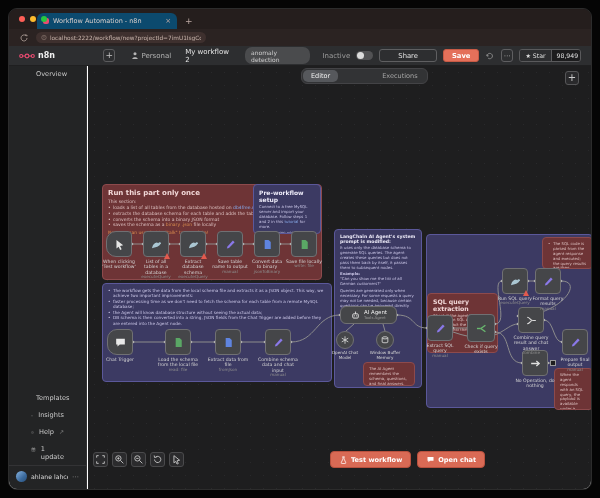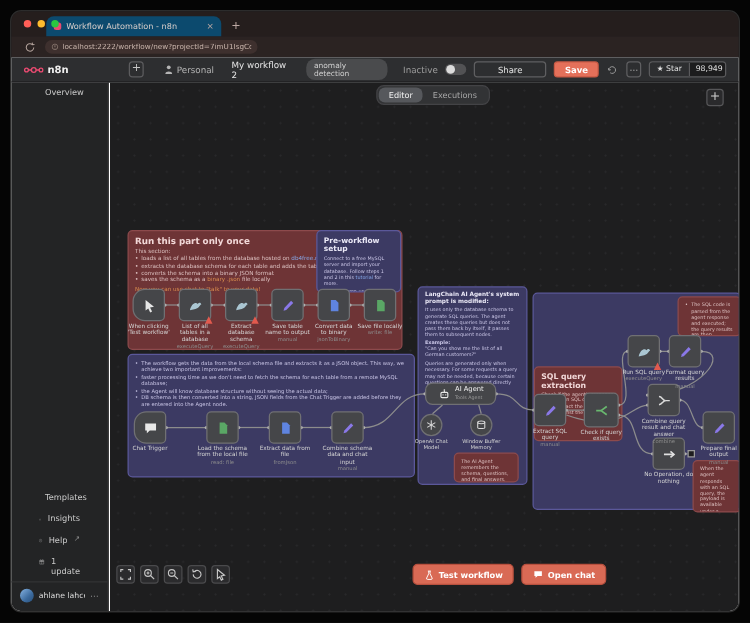--- a/index.html
+++ b/index.html
@@ -35,21 +35,21 @@
   .knob { position:absolute; left:1px; top:1px; width:7px; height:7px; border-radius:50%; background:#dcdcdc; }
   .btn-share { height:13px; padding:0 18px; border:1px solid #5f5f61; border-radius:3px; color:#e2e2e2; font-size:6.8px; display:flex; align-items:center; }
   .btn-save { height:13px; padding:0 8px; background:#e4705a; border:1px solid #c75a45; border-radius:3px; color:#fff; font-size:6.8px; font-weight:bold; display:flex; align-items:center; }
   .btn-more { width:13px; height:13px; border:1px solid #5f5f61; border-radius:3px; color:#c4c4c4; font-size:7px; text-align:center; line-height:12px; }
   .star { display:flex; border:1px solid #5a5a5c; border-radius:3px; overflow:hidden; height:13px; }
   .star-left { display:flex; align-items:center; gap:2px; padding:0 5px; background:#2d2e30; color:#e0e0e0; font-size:6.2px; }
   .star-glyph { color:#e0e0e0; font-size:6px; }
   .star-right { display:flex; align-items:center; padding:0 5px; background:#1c1c1d; color:#e0e0e0; font-size:6.2px; border-left:1px solid #5a5a5c; }
 
   
-  .modetabs { position:absolute; top:22px; left:292px; z-index:21; display:flex; background:#323335; border:1px solid #434346; border-radius:6px; padding:1px; }
+  .modetabs { position:absolute; top:22px; left:292px; z-index:21; display:flex; background:#323335; border:1px solid #434346; border-radius:6px; padding:1px;gap:36px; }
   .mtab { font-size:6.5px; padding:2px 8px; border-radius:5px; color:#a6a6a6; }
   .mtab.active { background:#56585c; color:#f2f2f2; }
 
   
   .sidebar { position:absolute; top:20px; left:0; width:78px; bottom:0; background:#232425; border-right:1px solid #333335; display:flex; flex-direction:column; z-index:15; }
   .side-item { display:flex; align-items:flex-start; gap:5px; padding:4px 22px; font-size:6.6px; color:#c9c9c9; }
   .side-item .grow { flex:1; }
   .ext { color:#8a8a8a; font-size:6px; }
   .side-bottom { margin-top:auto; padding-bottom:2px; }
   .userrow { display:flex; align-items:center; gap:4px; border-top:1px solid #333335; padding:5px 7px; }

